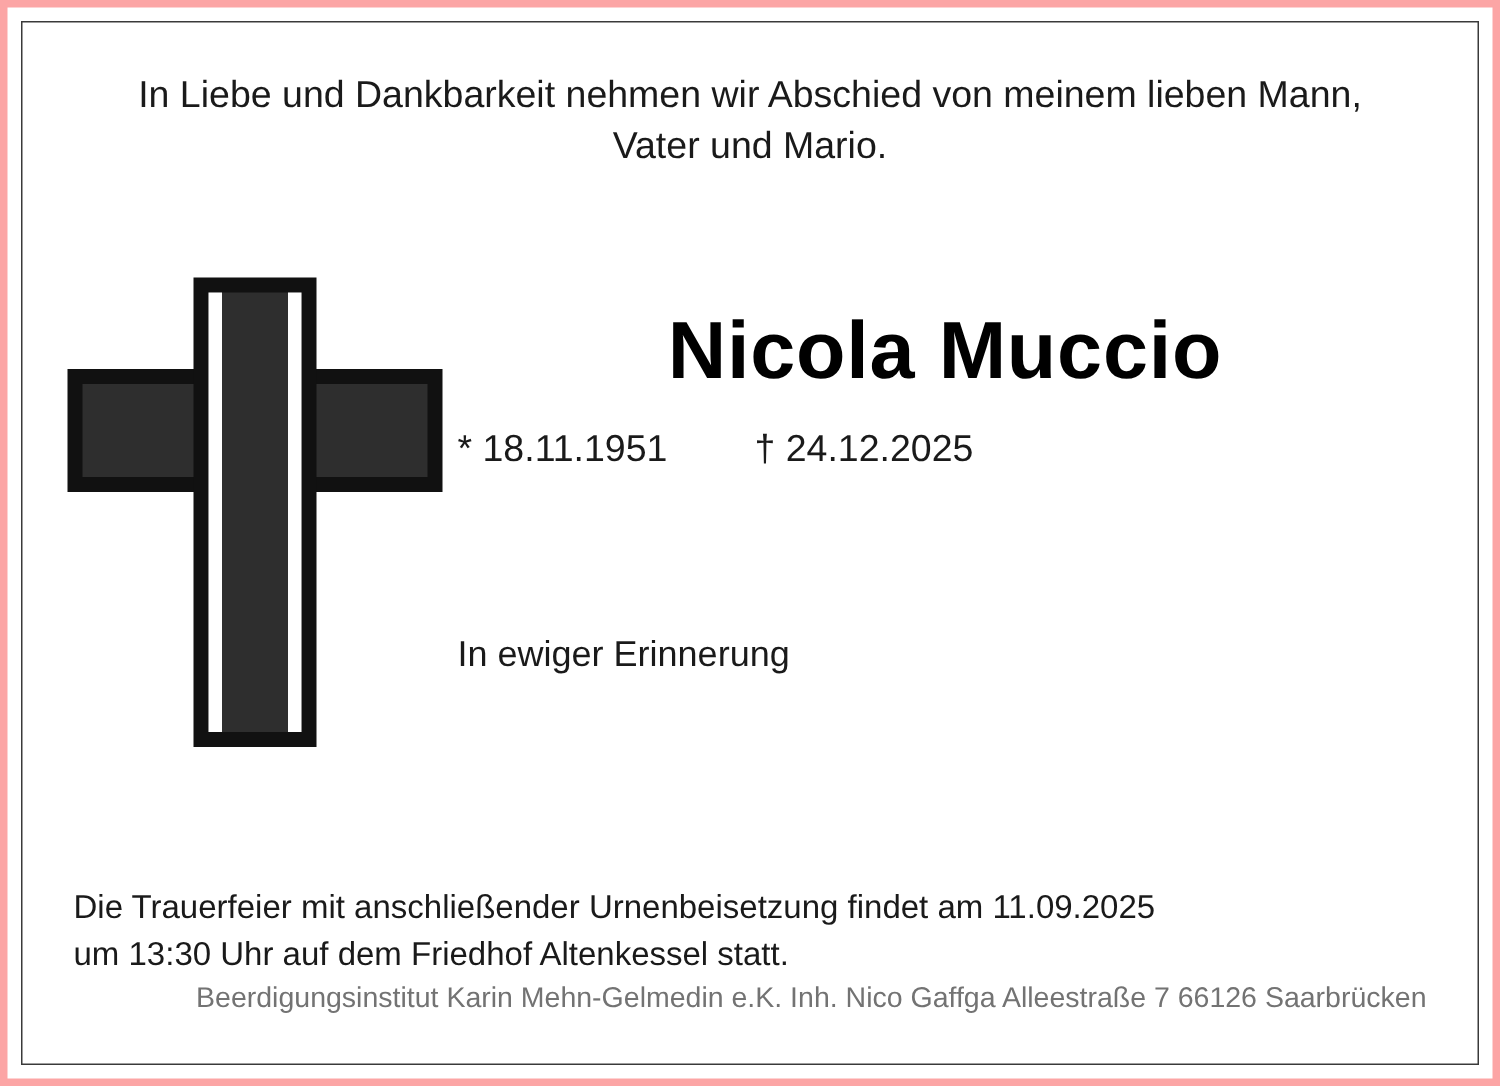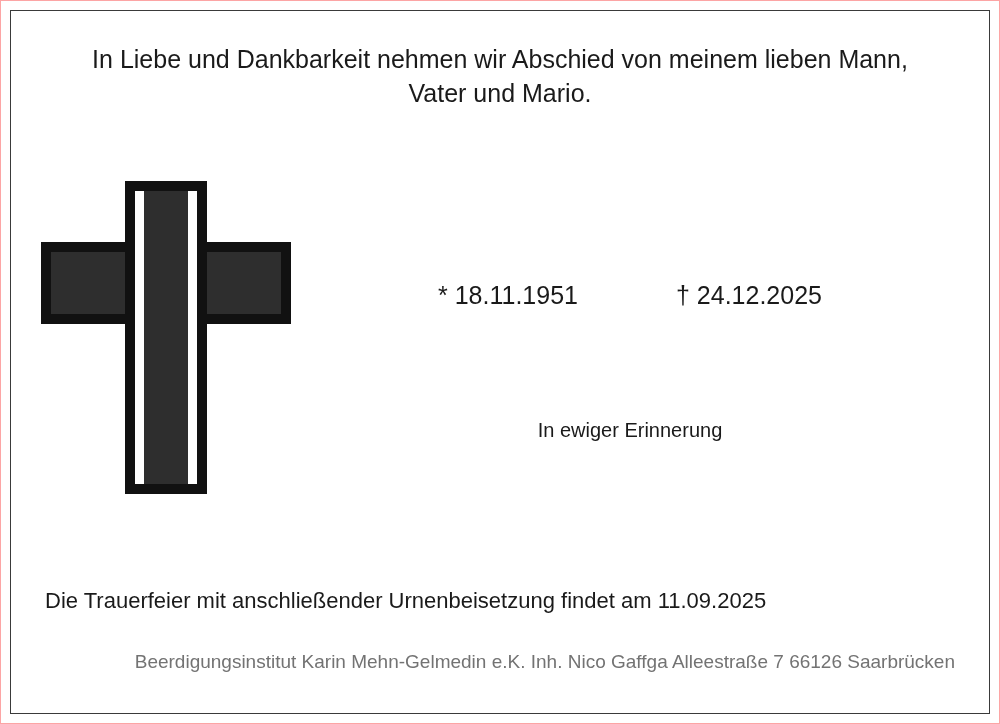--- a/index.html
+++ b/index.html
@@ -10,21 +10,21 @@
   body {
     font-family: "Liberation Sans", sans-serif;
     color: #111111;
   }
   .obituary {
     position: relative;
     width: 1000px;
     height: 724px;
     box-sizing: border-box;
     background: #ffffff;
-    border: 1px solid #fca5a5;
+    border: 5px solid #fca5a5;
     overflow: hidden;
   }
   .inner-frame {
     position: absolute;
     left: 9px;
     top: 9px;
     right: 9px;
     bottom: 9px;
     border: 1px solid #3a3a3a;
     box-sizing: border-box;
@@ -104,36 +104,35 @@
     font-weight: bold;
     letter-spacing: 0.5px;
     color: #000000;
   }
   .dates {
     position: absolute;
     left: 300px;
     right: 40px;
     top: 280px;
     display: flex;
-    justify-content: center;
-    gap: 98px;
+    gap: 58px;
     font-size: 25px;
     color: #1a1a1a;
   }
   .dates .d-item {
     white-space: nowrap;
   }
 
   .memory {
     position: absolute;
     left: 300px;
     right: 40px;
     top: 415px;
-    text-align: center;
-    font-size: 20px;
+    text-align: left;
+    font-size: 24px;
     line-height: 1.4;
     color: #1a1a1a;
   }
 
   .ceremony {
     position: absolute;
     left: 44px;
     right: 44px;
     top: 566px;
     font-size: 22px;
@@ -164,28 +163,30 @@
   </div>
 
   <div class="cross-wrap">
     <div class="cross-outer ch-out"></div>
     <div class="cross-outer ch-in"></div>
     <div class="cross-outer cv-out"></div>
     <div class="cross-outer cv-in"></div>
     <div class="cross-outer c-gap-v"></div>
   </div>
 
+  <div class="name">Nicola Muccio</div>
 
   <div class="dates">
     <span class="d-item">* 18.11.1951</span>
     <span class="d-item">† 24.12.2025</span>
   </div>
 
   <div class="memory">
     <div>In ewiger Erinnerung</div>
   </div>
 
   <div class="ceremony">
     <div>Die Trauerfeier mit anschließender Urnenbeisetzung findet am 11.09.2025</div>
+    <div>um 13:30 Uhr auf dem Friedhof Altenkessel statt.</div>
   </div>
 
   <div class="institute">Beerdigungsinstitut Karin Mehn-Gelmedin e.K. Inh. Nico Gaffga Alleestraße 7 66126 Saarbrücken</div>
 </div>
 
 </body></html>

